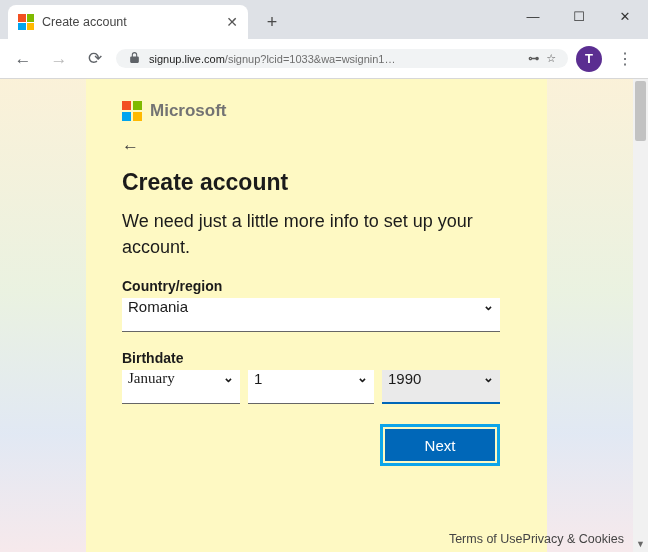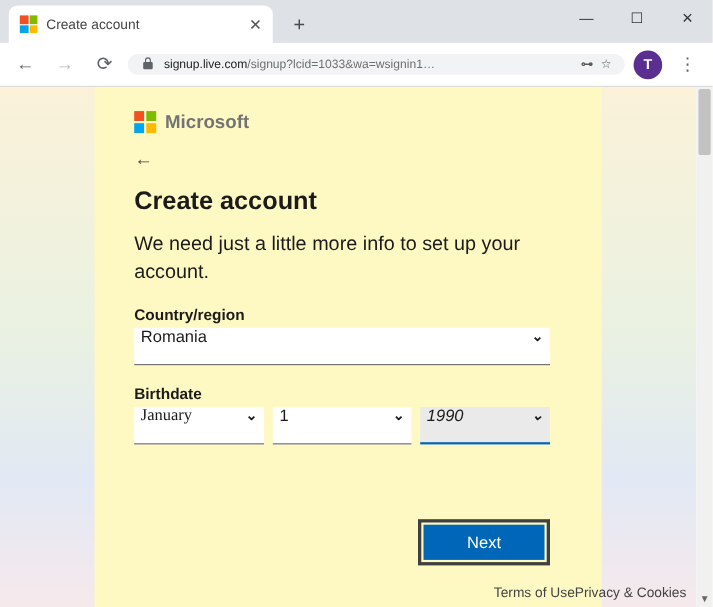--- a/index.html
+++ b/index.html
@@ -74,23 +74,23 @@
     border-bottom:1.5px solid #666; padding:0 6px; font-size:15px; color:#1b1b1b;
     background:#fff;
   }
   .select.focused { border-bottom:2px solid #0067b8; background:#eaeaea;}
   .select .val { flex:1; }
   .select .chev { font-size:13px; color:#1b1b1b; font-weight:bold;}
   .country { margin-bottom:18px;}
   .birthdate { margin-bottom:20px; }
   .birthdate .field-row .select:nth-child(1){ flex:0 0 118px;font-family:Liberation Serif, serif;}
   .birthdate .field-row .select:nth-child(2){ flex:1;}
-  .birthdate .field-row .select:nth-child(3){ flex:0 0 118px;font-style:italic;}
+  .birthdate .field-row .select:nth-child(3){ flex:0 0 118px;}
   .actions { display:flex; justify-content:flex-end; }
-  .next-wrap { border:3px solid #404040; padding:2px;margin-top:48px; }
+  .next-wrap { border:3px solid #0ea5e9; padding:2px; }
   .nextbtn {
     width:110px; height:32px; background:#0067b8; color:#fff;
     display:flex; align-items:center; justify-content:center;
     font-size:15px; font-weight:400; border:none;
   }
   .footer {
     position:absolute; bottom:6px; right:24px; display:flex; 
     font-size:12.5px; color:#444;
   }
 </style>

